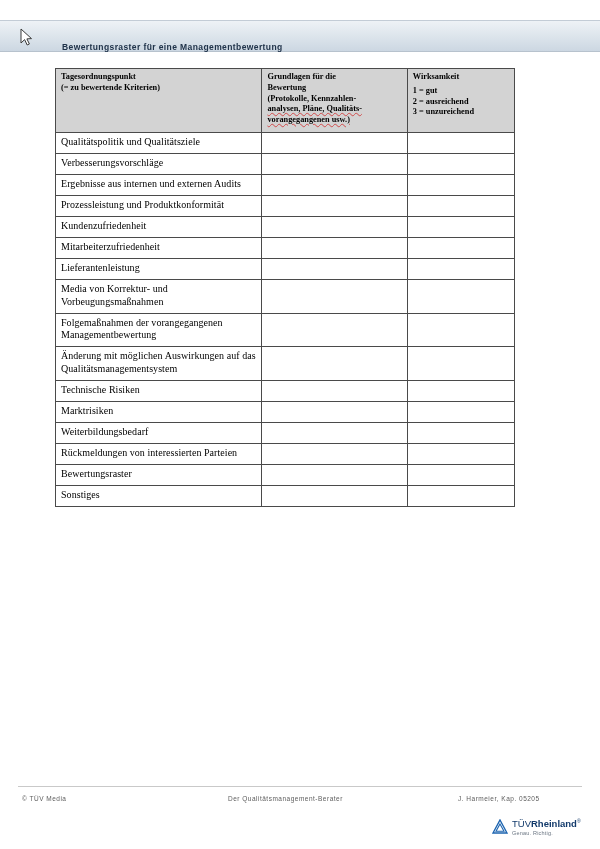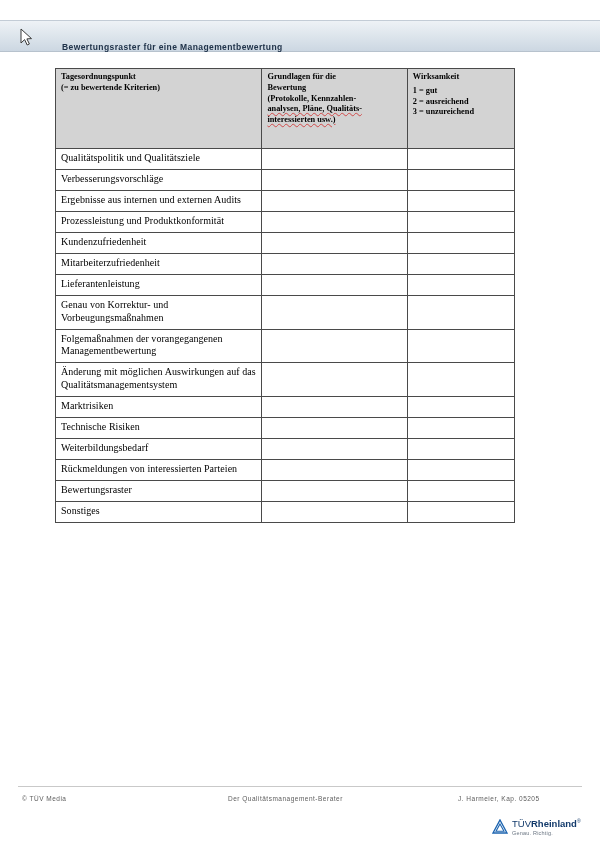--- a/index.html
+++ b/index.html
@@ -60,21 +60,21 @@
     font-size: 10px;
     line-height: 1.28;
     color: #000;
     font-family: "Liberation Serif", serif;
   }
   .doc-table thead td {
     background: #d3d3d3;
     font-weight: bold;
     font-size: 8.3px;
     line-height: 1.3;
-    padding-bottom: 22px;
+    padding-bottom: 6px;
   }
   .col-a { width: 206px; }
   .col-b { width: 145px; }
   .col-c { width: 107px; }
 
   .row-cell {
     height: 13px;
   }
   .criteria-cell {
     font-size: 8.2px;
@@ -168,21 +168,21 @@
     <tr>
       <td>
         <div>Tagesordnungspunkt</div>
         <div>(= zu bewertende Kriterien)</div>
       </td>
       <td>
         <div>Grundlagen für die</div>
         <div>Bewertung</div>
         <div>(Protokolle, Kennzahlen-</div>
         <div class="squiggle">analysen, Pläne, Qualitäts-</div>
-        <div class="squiggle">interessierten usw.)</div>
+        <div class="squiggle">vorangegangenen usw.)</div>
       </td>
       <td>
         <div>Wirksamkeit</div>
         <div style="height:3px"></div>
         <div>1 = gut</div>
         <div>2 = ausreichend</div>
         <div>3 = unzureichend</div>
       </td>
     </tr>
   </thead>
@@ -216,41 +216,41 @@
       <td class="row-cell criteria-cell">Mitarbeiterzufriedenheit</td>
       <td class="row-cell"></td>
       <td class="row-cell"></td>
     </tr>
     <tr>
       <td class="row-cell criteria-cell">Lieferantenleistung</td>
       <td class="row-cell"></td>
       <td class="row-cell"></td>
     </tr>
     <tr>
-      <td class="row-cell criteria-cell">Genau von Korrektur- und Vorbeugungsmaßnahmen</td>
+      <td class="row-cell criteria-cell">Media von Korrektur- und Vorbeugungsmaßnahmen</td>
       <td class="row-cell"></td>
       <td class="row-cell"></td>
     </tr>
     <tr>
       <td class="row-cell criteria-cell">Folgemaßnahmen der vorangegangenen Managementbewertung</td>
       <td class="row-cell"></td>
       <td class="row-cell"></td>
     </tr>
     <tr>
       <td class="row-cell criteria-cell">Änderung mit möglichen Auswirkungen auf das Qualitätsmanagementsystem</td>
       <td class="row-cell"></td>
       <td class="row-cell"></td>
     </tr>
     <tr>
+      <td class="row-cell criteria-cell">Technische Risiken</td>
+      <td class="row-cell"></td>
+      <td class="row-cell"></td>
+    </tr>
+    <tr>
       <td class="row-cell criteria-cell">Marktrisiken</td>
-      <td class="row-cell"></td>
-      <td class="row-cell"></td>
-    </tr>
-    <tr>
-      <td class="row-cell criteria-cell">Technische Risiken</td>
       <td class="row-cell"></td>
       <td class="row-cell"></td>
     </tr>
     <tr>
       <td class="row-cell criteria-cell">Weiterbildungsbedarf</td>
       <td class="row-cell"></td>
       <td class="row-cell"></td>
     </tr>
     <tr>
       <td class="row-cell criteria-cell">Rückmeldungen von interessierten Parteien</td>

